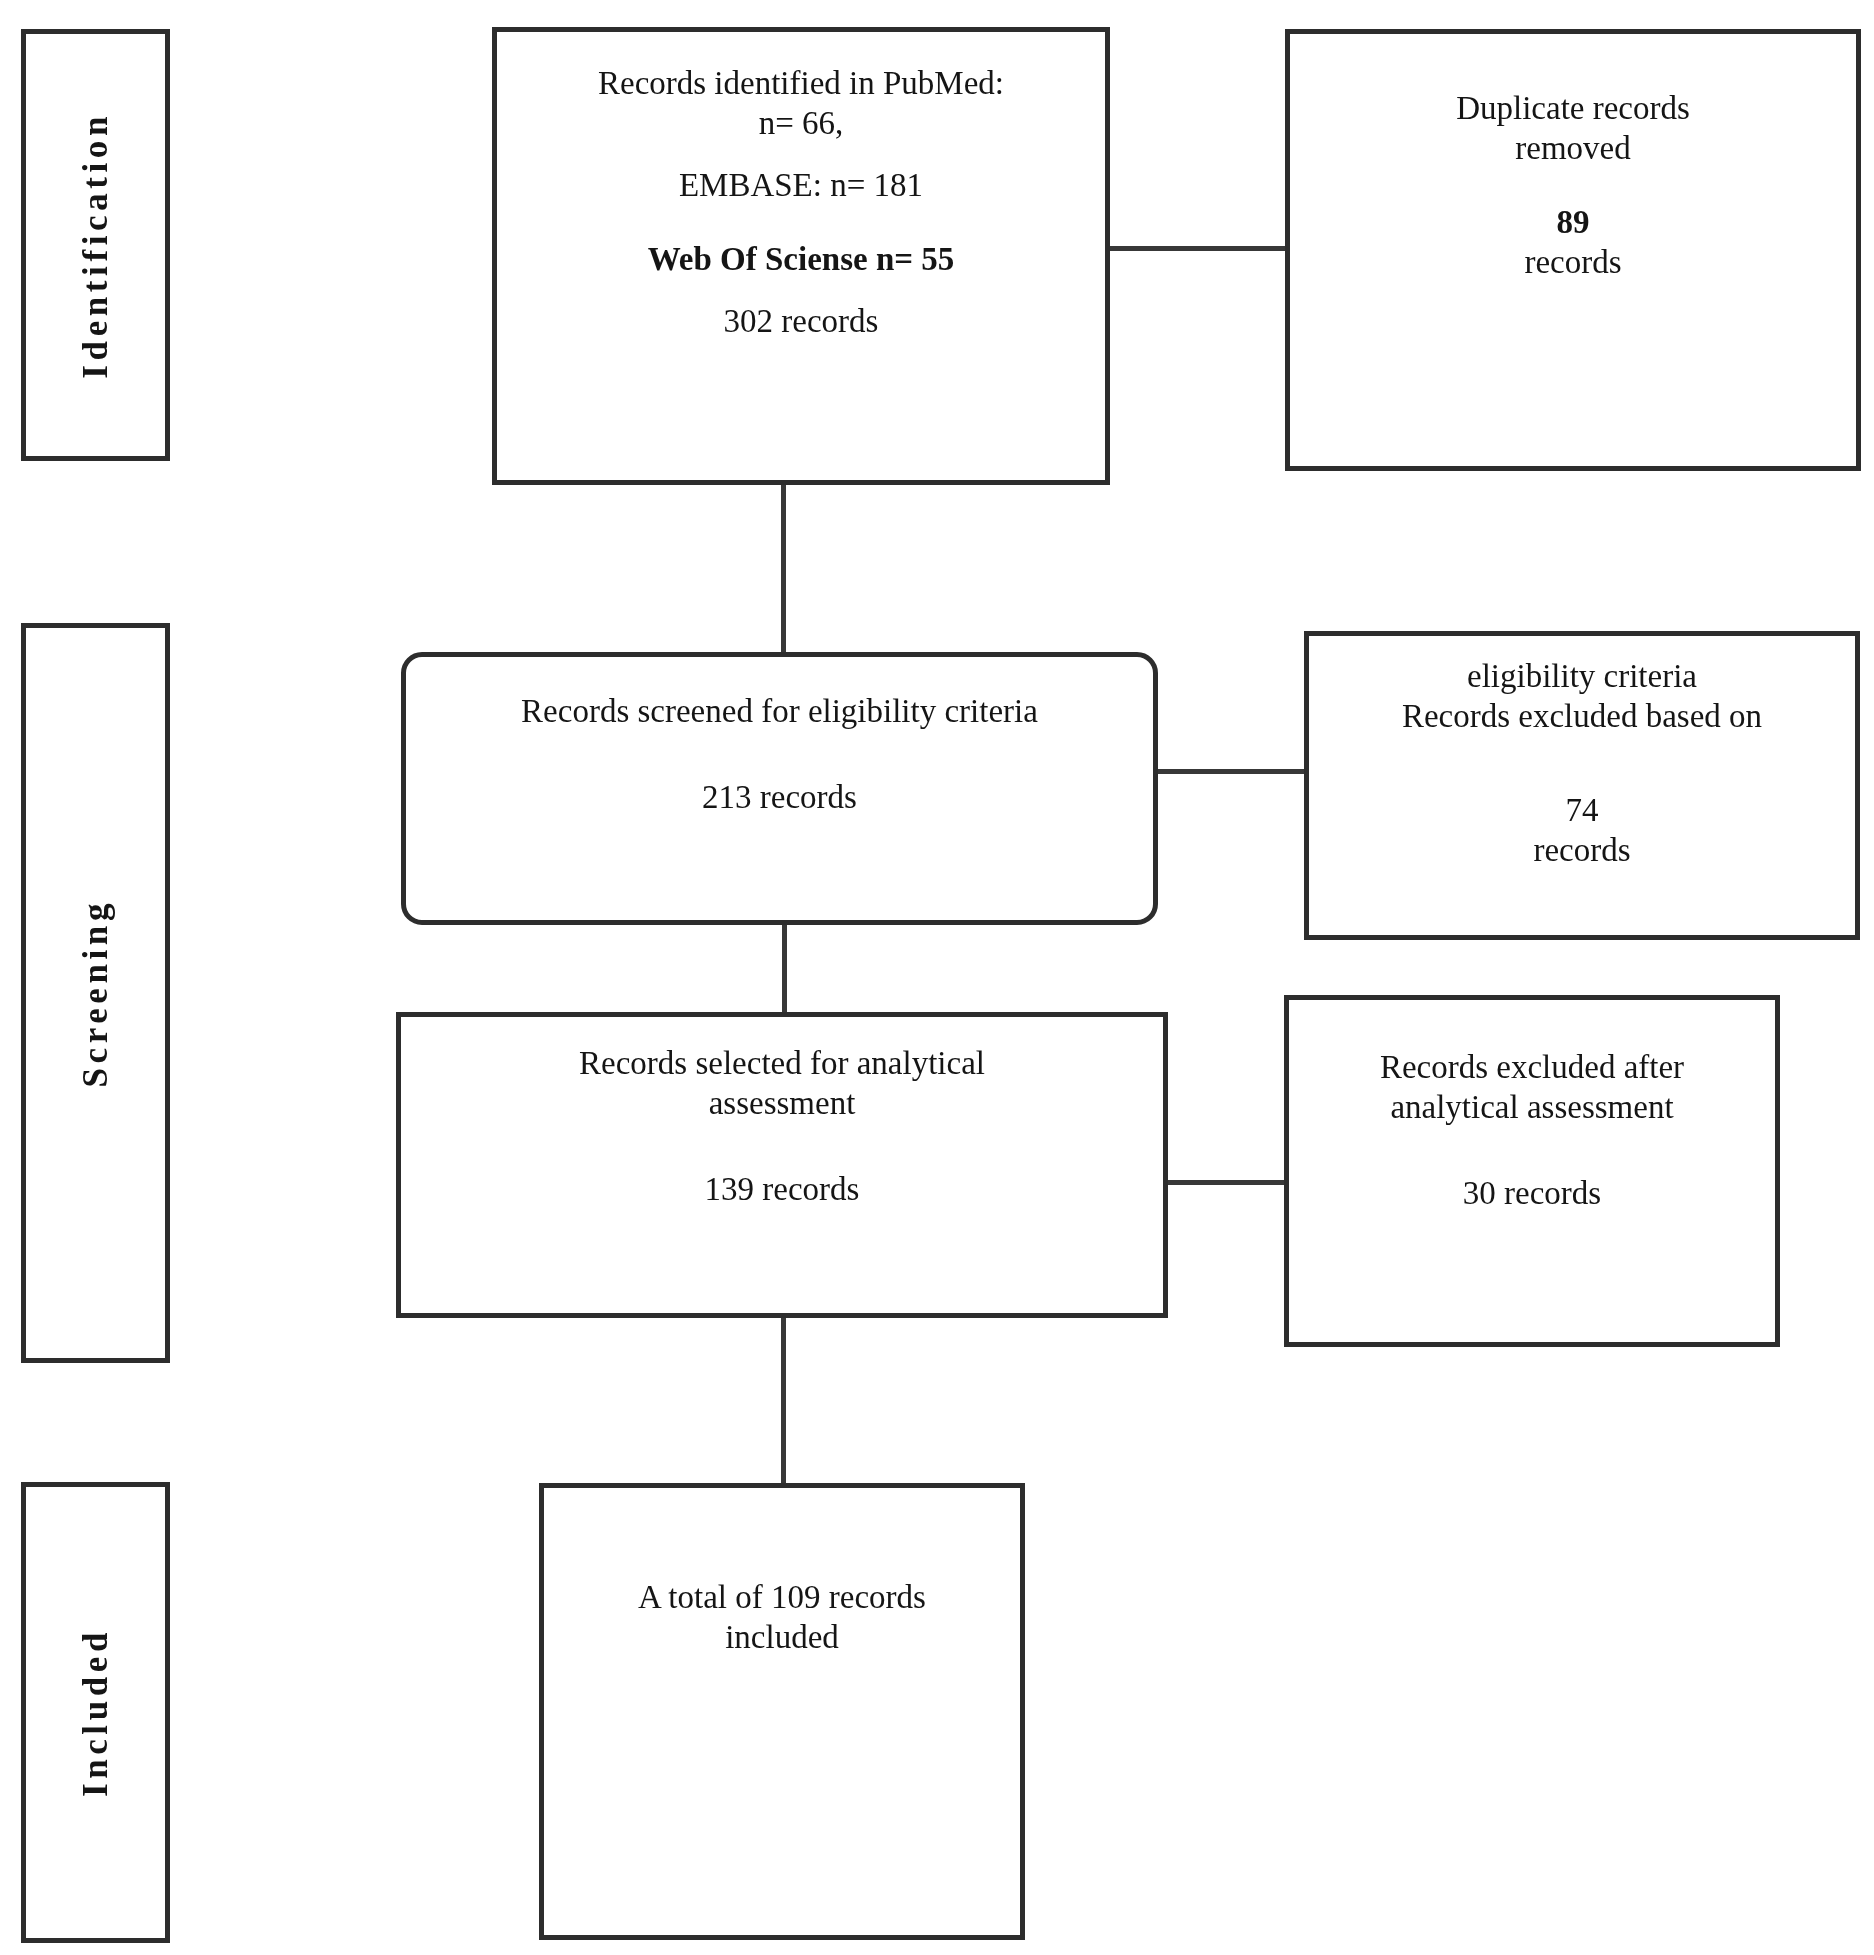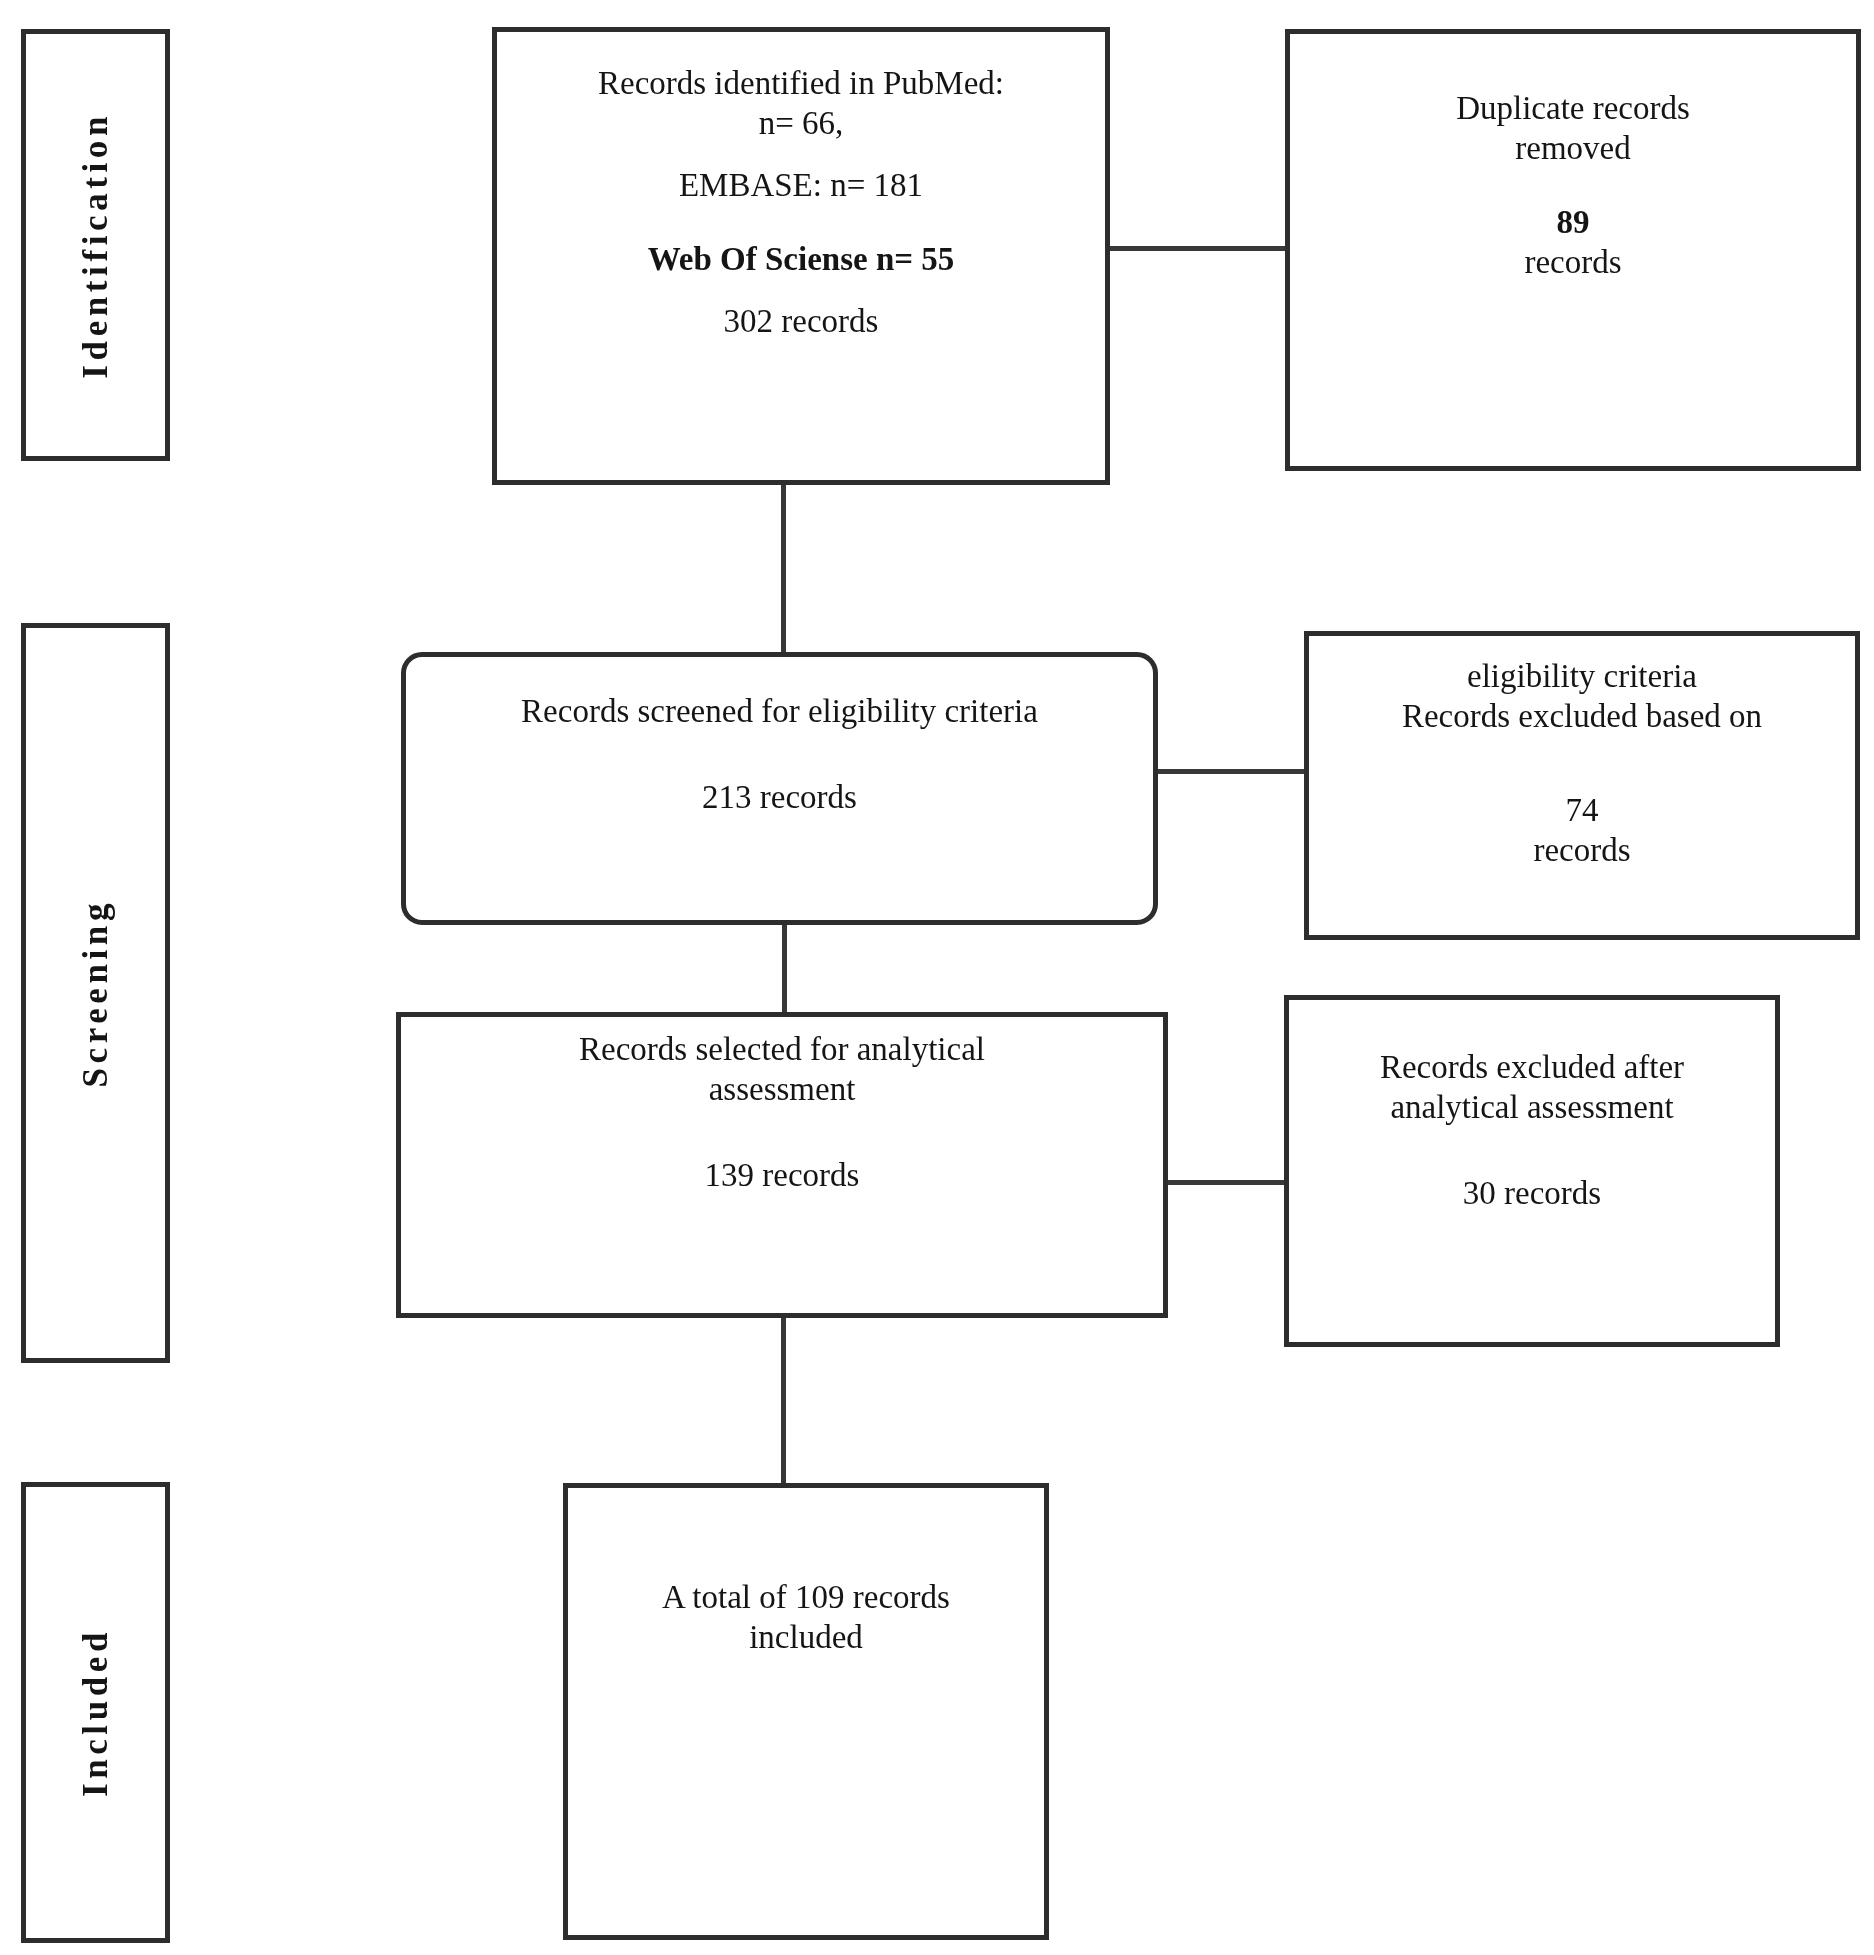--- a/index.html
+++ b/index.html
@@ -62,23 +62,23 @@
     background: #383838;
   }
   .conn.v { width: 5.1px; }
   .conn.h { height: 5.1px; }
 
   
   #box-identified   { left: 492px;  top: 27px;   width: 618px; height: 458px; padding-top: 31px; }
   #box-duplicates   { left: 1285px; top: 29px;   width: 576px; height: 442px; padding-top: 54px; }
   #box-screened     { left: 401px;  top: 652px; width: 757px; height: 273px; padding-top: 34px; border-radius: 21px; }
   #box-excl-elig    { left: 1304px; top: 631px; width: 556px;  height: 309px; padding-top: 20px; }
-  #box-selected     { left: 396px;  top: 1012px; width: 772px; height: 306px; padding-top: 12px; }
+  #box-selected     { left: 396px;  top: 1012px; width: 772px; height: 306px; padding-top: 26px; }
   #box-excl-analyt  { left: 1284px; top: 995px; width: 496px; height: 352px; padding-top: 47px; }
-  #box-included     { left: 563px;  top: 1483px; width: 486px;  height: 457px; padding-top: 89px; }
+  #box-included     { left: 539px;  top: 1483px; width: 486px;  height: 457px; padding-top: 89px; }
 
   #stage-identification { top: 29px;   height: 432px; }
   #stage-screening      { top: 623px; height: 740px; }
   #stage-included       { top: 1482px; height: 461px; }
 
   #conn-v1 { left: 781px; top: 483px;  height: 171px; }
   #conn-v2 { left: 782px; top: 922px; height: 91px; }
   #conn-v3 { left: 781px; top: 1315px; height: 170px; }
   #conn-h1 { left: 1088px; top: 246px;  width: 200px; }
   #conn-h2 { left: 1156px; top: 769px; width: 151px; }

